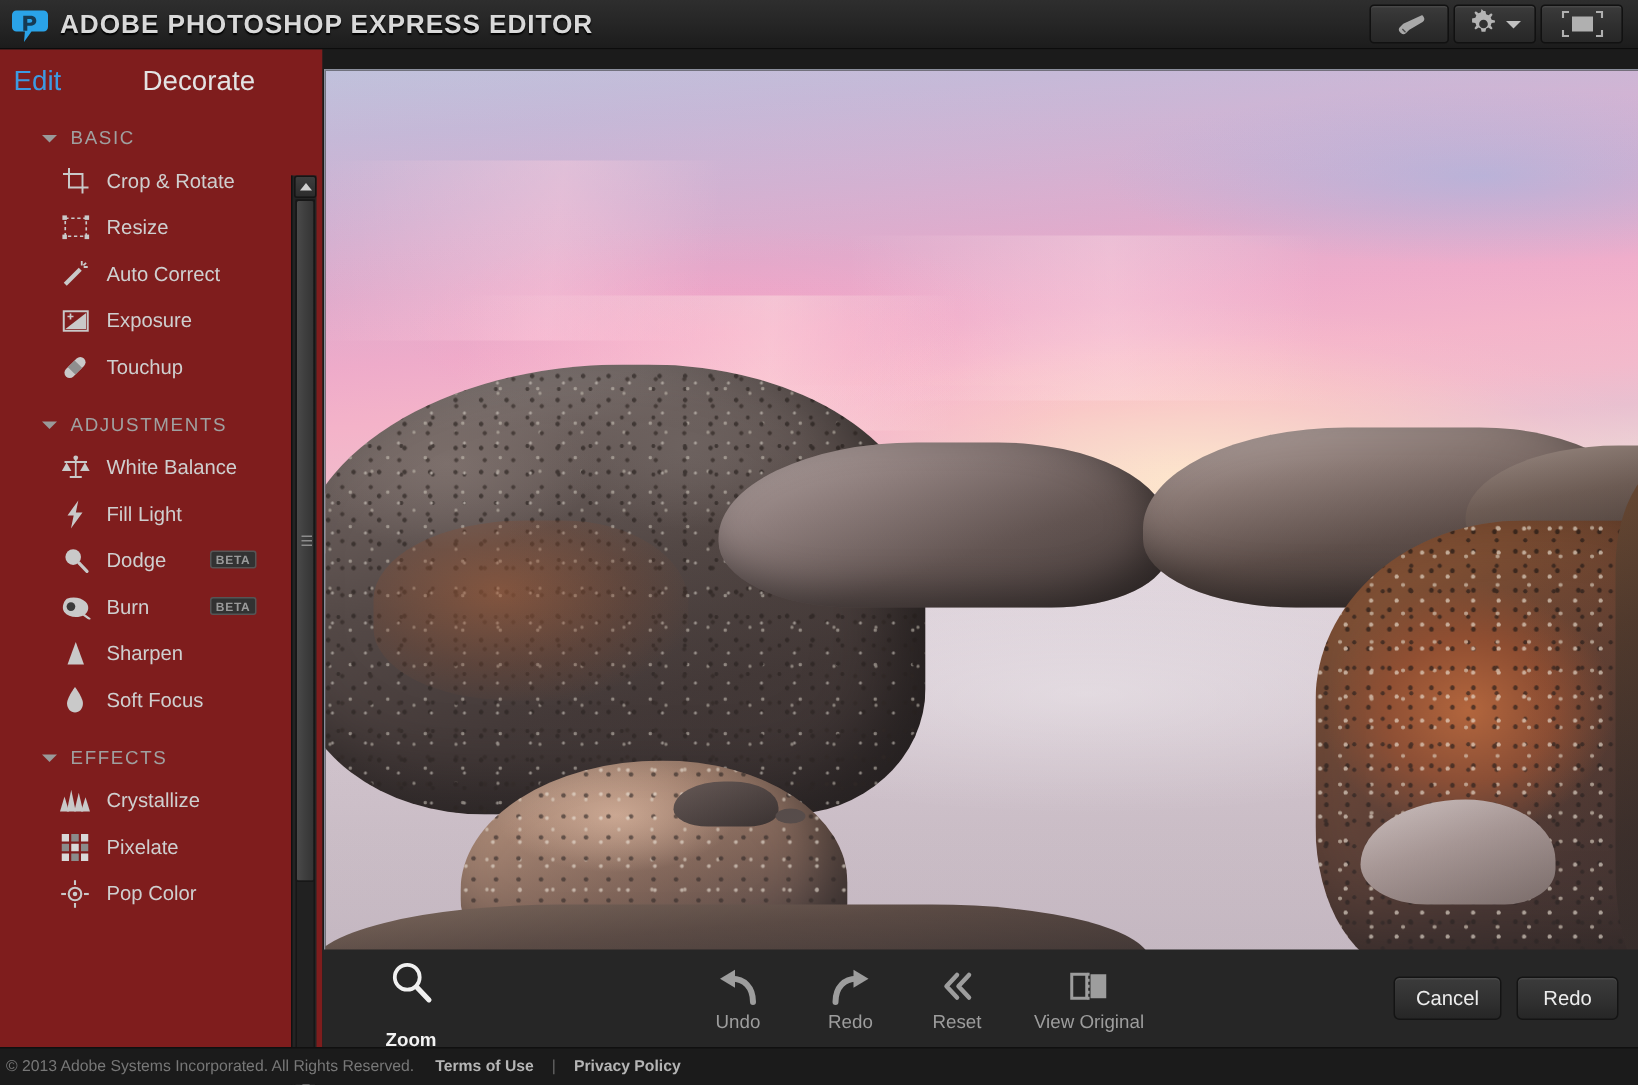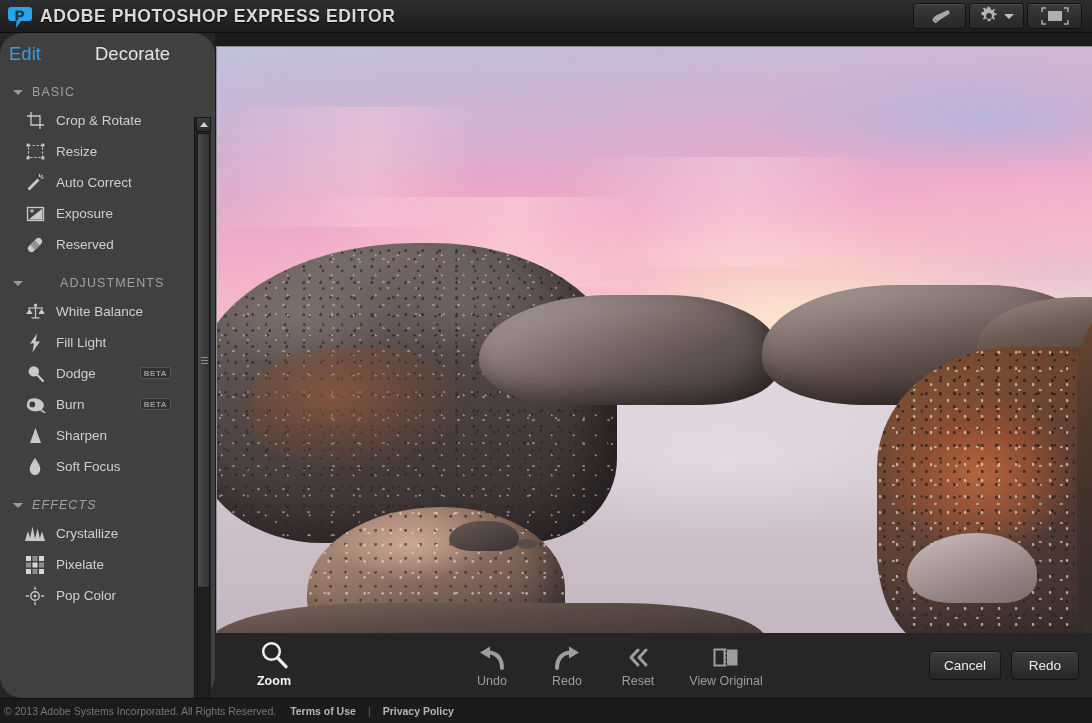--- a/index.html
+++ b/index.html
@@ -42,35 +42,35 @@
     display:flex; align-items:center; justify-content:center;
     cursor:pointer;
   }
   #btn-feedback { left:913px; width:53px; }
   #btn-settings { left:969px; width:55px; }
   #btn-fullscreen { left:1027px; width:55px; }
 
   
   #leftpanel {
     position:absolute; left:0; top:33px; width:215px; height:665px;
-    background:#404040;
-    border-radius:22px;
+    background:#7f1d1d;
   }
   #tabbar { position:relative; height:45px; }
   .tab {
     position:absolute; top:10px;
     font-size:18.5px;
     cursor:pointer;
   }
   #tab-edit { left:9px; color:#3d9ae2; }
   #tab-decorate { left:95px; color:#e3e3e3; }
 
   #toollist {
     position:absolute; left:0; top:45px; width:196px; height:620px;
     overflow:hidden;
+    padding-left:15px;
   }
   .group-header {
     position:relative; height:27px;
     display:flex; align-items:center;
     padding-left:13px;
   }
   .tri {
     width:0;height:0;
     border-left:5px solid transparent;
     border-right:5px solid transparent;
@@ -158,21 +158,21 @@
     position:absolute; top:7px;
     display:flex; flex-direction:column; align-items:center;
     cursor:pointer;
     width:90px;
   }
   .bbtn .bic { height:30px; display:flex;align-items:flex-end;justify-content:center; }
   .bbtn .blbl { font-size:12.5px; margin-top:4px; }
   .bbtn.active .blbl { color:#f2f2f2; font-weight:bold; }
   .bbtn .blbl { color:#9d9d9d; }
 
-  #bb-zoom  { left:14px; }
+  #bb-zoom  { left:14px;gap:12px; }
   #bb-undo  { left:232px; }
   #bb-redo  { left:307px; }
   #bb-reset { left:378px; }
   #bb-view  { left:441px; width:140px; }
 
   .actbtn {
     position:absolute; top:18px; height:29px;
     background:linear-gradient(180deg,#3b3b3b 0%,#323232 50%,#262626 100%);
     border:1px solid #141414;
     border-radius:4px;
@@ -325,25 +325,25 @@
 
       <div class="tool">
         <span class="ic">
           <svg width="20" height="20" viewBox="0 0 20 20">
             <g transform="rotate(-45 10 10)">
               <rect x="1.5" y="6.5" width="17" height="7" rx="3.5" fill="#c9c9c9"></rect>
               <rect x="6.8" y="6.5" width="6.4" height="7" fill="#8f8f8f"></rect>
             </g>
           </svg>
         </span>
-        <span class="lbl">Reserved</span>
-      </div>
-
-
-      <div class="group-header" style="margin-top:9px;gap:28px;">
+        <span class="lbl">Touchup</span>
+      </div>
+
+
+      <div class="group-header" style="margin-top:9px;">
         <span class="tri"></span>
         <span class="group-title">ADJUSTMENTS</span>
       </div>
 
       <div class="tool">
         <span class="ic">
           <svg width="21" height="17" viewBox="0 0 21 17">
             <g stroke="#c9c9c9" stroke-width="1.2" fill="none">
               <path d="M10.5 2.5 V15"></path>
                 <path d="M3 5 H18"></path>
@@ -402,21 +402,21 @@
 
       <div class="tool">
         <span class="ic">
           <svg width="14" height="19" viewBox="0 0 14 19">
             <path d="M7 1 C7 1 12.3 8 12.3 12 C12.3 15.4 9.9 18 7 18 C4.1 18 1.7 15.4 1.7 12 C1.7 8 7 1 7 1 Z" fill="#c9c9c9"></path>
           </svg>
         </span>
         <span class="lbl">Soft Focus</span>
       </div>
 
-      <div class="group-header" style="margin-top:9px;font-style:italic;">
+      <div class="group-header" style="margin-top:9px;">
         <span class="tri"></span>
         <span class="group-title">EFFECTS</span>
       </div>
 
       <div class="tool">
         <span class="ic">
           <svg width="22" height="17" viewBox="0 0 22 17">
             <g fill="#c9c9c9">
               <path d="M1 16 L4 6 L7 16 Z"></path>
               <path d="M5.5 16 L8.5 1.5 L11.5 16 Z"></path>

